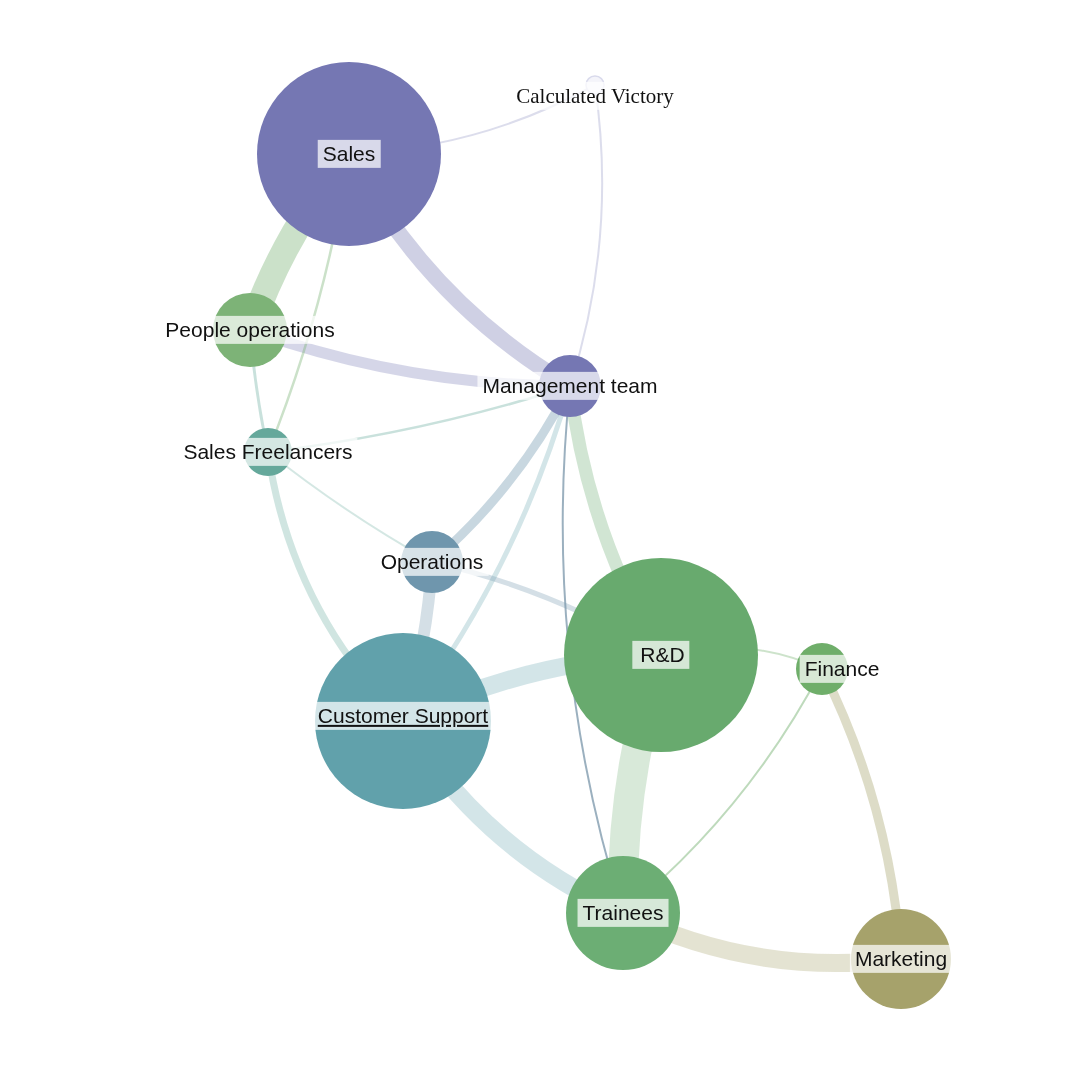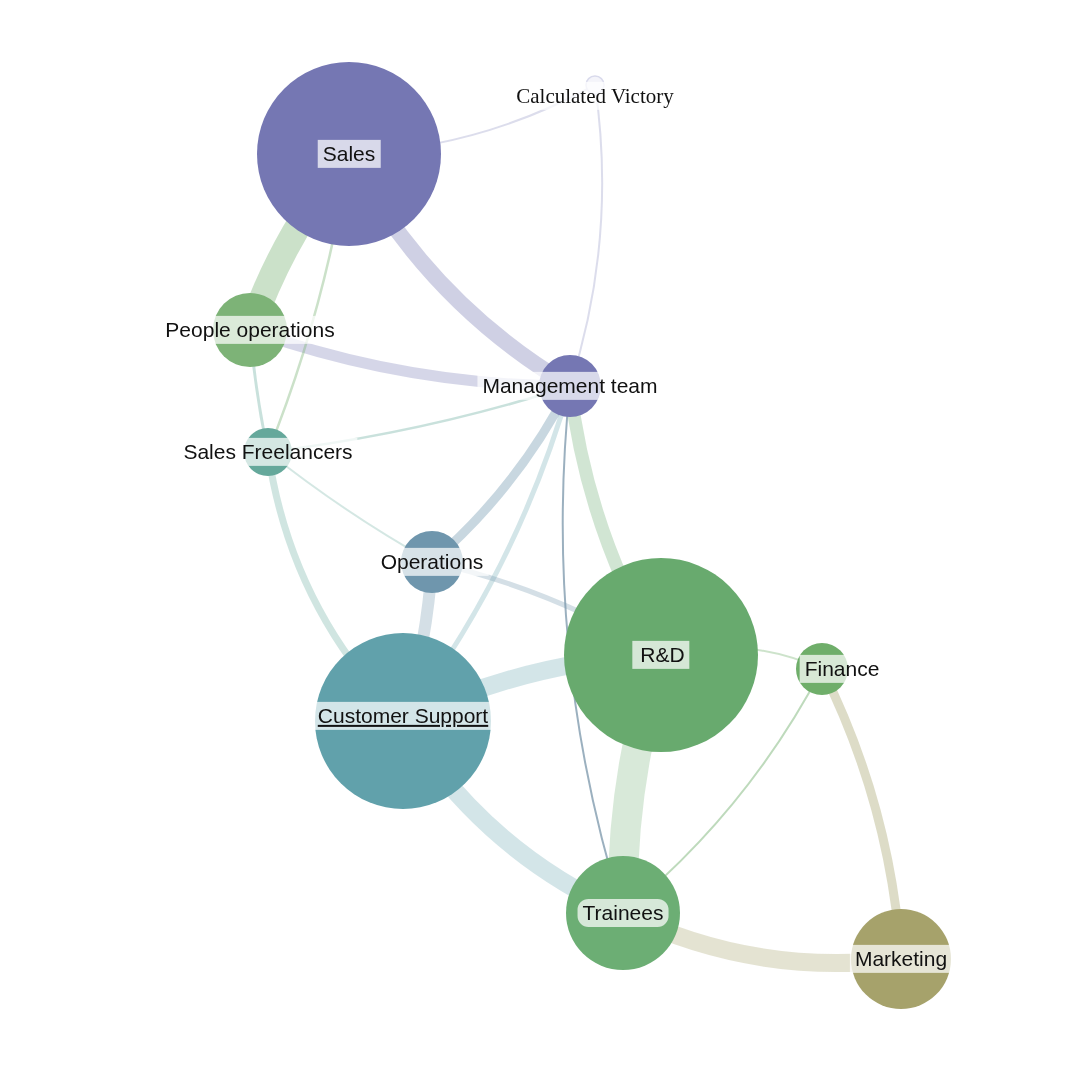--- a/index.html
+++ b/index.html
@@ -66,16 +66,16 @@
   <div id="labels">
       <div class="node-label" style="left: 349px; top: 154px;">Sales</div>
       <div class="node-label" style="left: 595px; top: 96px; font-family: Liberation Serif, serif;">Calculated Victory</div>
       <div class="node-label" style="left: 250px; top: 330px;">People operations</div>
       <div class="node-label" style="left: 570px; top: 386px;">Management team</div>
       <div class="node-label" style="left: 268px; top: 452px;">Sales Freelancers</div>
       <div class="node-label" style="left: 432px; top: 562px; text-align: center;">Operations</div>
       <div class="node-label" style="left: 661px; top: 655px; padding-left: 8px;">R&amp;D</div>
       <div class="node-label" style="left: 822px; top: 669px; margin-left: 20px;">Finance</div>
       <div class="node-label" style="left: 403px; top: 716px; text-decoration: underline;">Customer Support</div>
-      <div class="node-label" style="left: 623px; top: 913px; border-radius: 11px;">Trainees</div>
+      <div class="node-label" style="left: 623px; top: 913px;">Trainees</div>
       <div class="node-label" style="left: 901px; top: 959px; text-align: right;">Marketing</div>
     </div>
 </div>
 
 </body></html>

